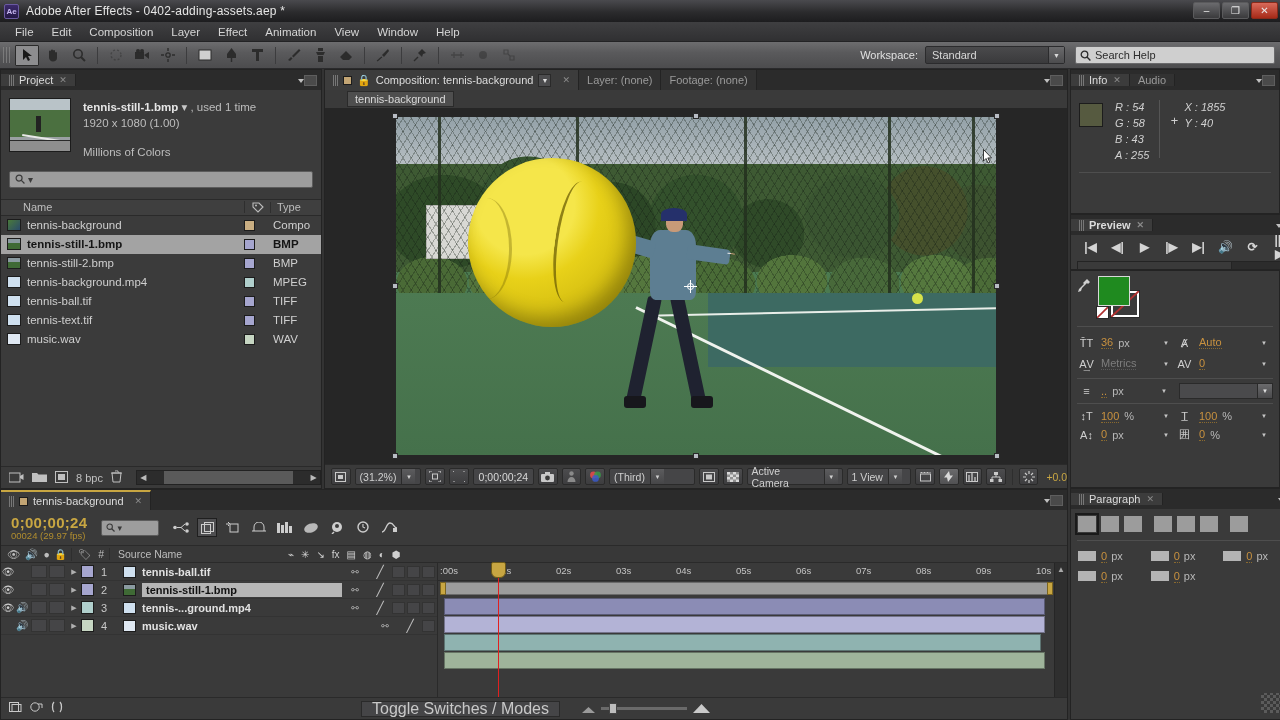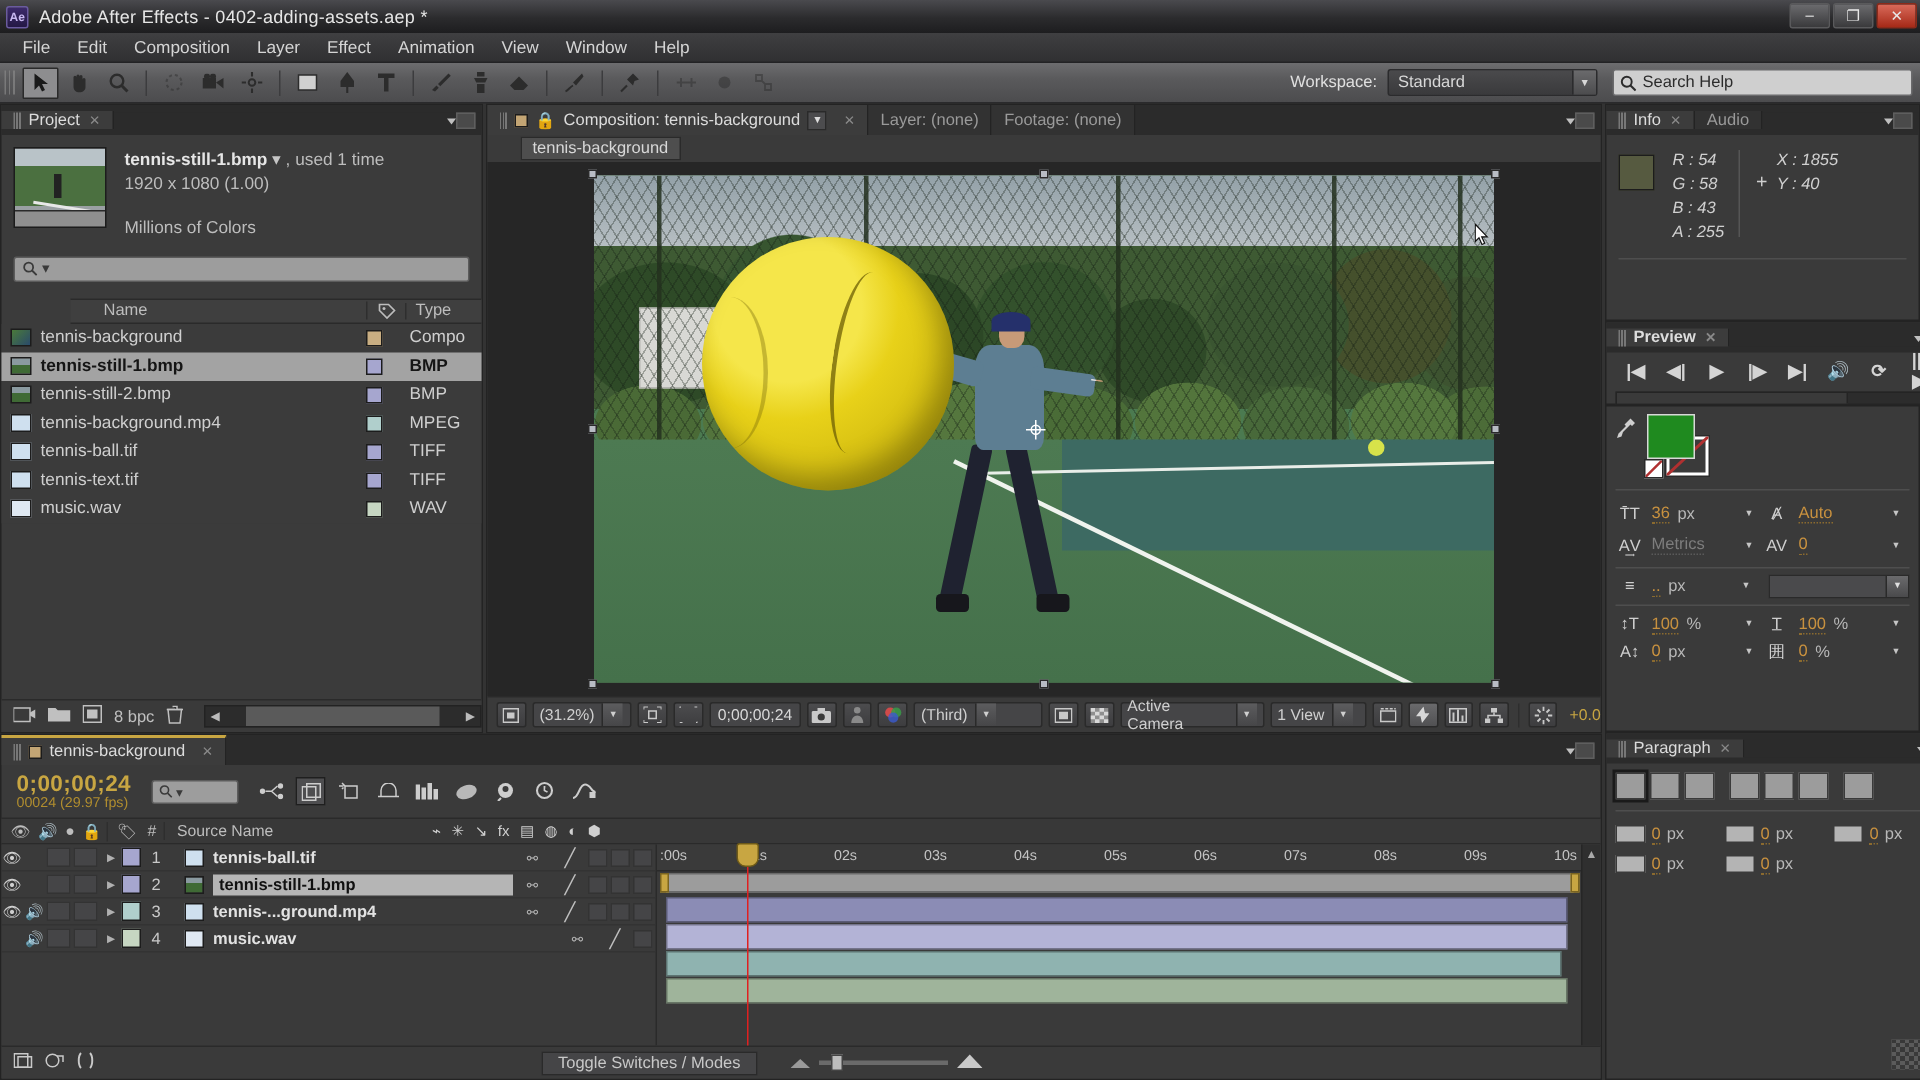--- a/index.html
+++ b/index.html
@@ -110,21 +110,21 @@
   .proj-meta .sub { color:#bdbdbd; }
   .proj-meta .col { margin-top:13px; color:#bdbdbd; }
   .proj-search {
     margin:6px 8px 0 8px; height:17px; background:#9d9d9d;
     border:1px solid #5c5c5c; border-radius:2px;
     display:flex; align-items:center; gap:3px; padding-left:5px; color:#3a3a3a; font-size:10px;
   }
   .proj-head {
     margin-top:11px; height:17px; background:#3f3f3f;
     border-top:1px solid #2a2a2a; border-bottom:1px solid #2a2a2a;
-    display:flex; align-items:center; font-size:11px; color:#bdbdbd;margin-left:46px;
+    display:flex; align-items:center; font-size:11px; color:#bdbdbd;
   }
   .ph-name { flex:1; padding-left:22px; border-right:1px solid #2e2e2e; }
   .ph-tag { width:26px; display:flex; align-items:center; justify-content:center; border-right:1px solid #2e2e2e;}
   .ph-type { width:50px; padding-left:6px; }
   .proj-list { background:#3b3b3b; }
   .prow { height:19px; display:flex; align-items:center; font-size:11.5px; color:#cfcfcf; }
   .prow.sel { background:#a3a3a3; color:#151515; font-weight:bold; }
   .prow .ic { width:14px; height:12px; margin-left:6px; margin-right:6px; border:1px solid #1c1c1c; }
   .prow .nm { flex:1; overflow:hidden; white-space:nowrap; }
   .prow .sw { width:11px; height:11px; border:1px solid #1c1c1c; margin-right:14px; }
@@ -354,21 +354,21 @@
   .wa-cap { position:absolute; top:19px; width:6px; height:13px; background:#c8a642; border:1px solid #7a6420;}
   .playhead { position:absolute; top:0; bottom:0; width:1px; background:#e02020; z-index:6;}
   .ph-head { position:absolute; top:-1px; left:-7px; width:15px; height:16px;
      background:#c8a642; border:1px solid #6e5a18; border-radius:2px 2px 6px 6px; }
   .clips { position:absolute; left:0; right:0; top:35px; }
   .clip { position:absolute; height:17px; border:1px solid rgba(0,0,0,.35); }
   .tl-foot { position:absolute; left:0; bottom:0; width:100%; height:22px;
      background:#3a3a3a; border-top:1px solid #2a2a2a; display:flex; align-items:center; gap:8px; padding-left:8px;}
   .tf-ic { color:#c9c9c9; font-size:12px; }
   .tf-btn { margin-left:290px; height:16px; background:#454547; border:1px solid #2a2a2a;
-     padding:0 10px; display:flex; align-items:center; font-size:11px; color:#c8c8c8;}
+     padding:0 10px; display:flex; align-items:center; font-size:16px; color:#c8c8c8;}
   .tf-zoom { margin-left:14px; display:flex; align-items:center; gap:6px; }
   .tf-zoom .track { width:86px; height:3px; background:#6a6a6a; position:relative;}
   .tf-zoom .knob { position:absolute; left:8px; top:-4px; width:8px; height:11px; background:#bdbdbd; border:1px solid #444;}
   
   #corner { position:absolute; left:1068px; top:489px; width:212px; height:231px; }
   .grip-dots { position:absolute; right:6px; bottom:6px; width:34px; height:20px;
      background:repeating-linear-gradient(90deg,#777 0 3px,transparent 3px 6px),
                 repeating-linear-gradient(0deg,#777 0 3px,transparent 3px 6px);
      opacity:.55; background-blend-mode:multiply;}
   .vsb { position:absolute; right:0; top:0; bottom:0; width:13px; background:#2f2f2f; border-left:1px solid #262626;}

